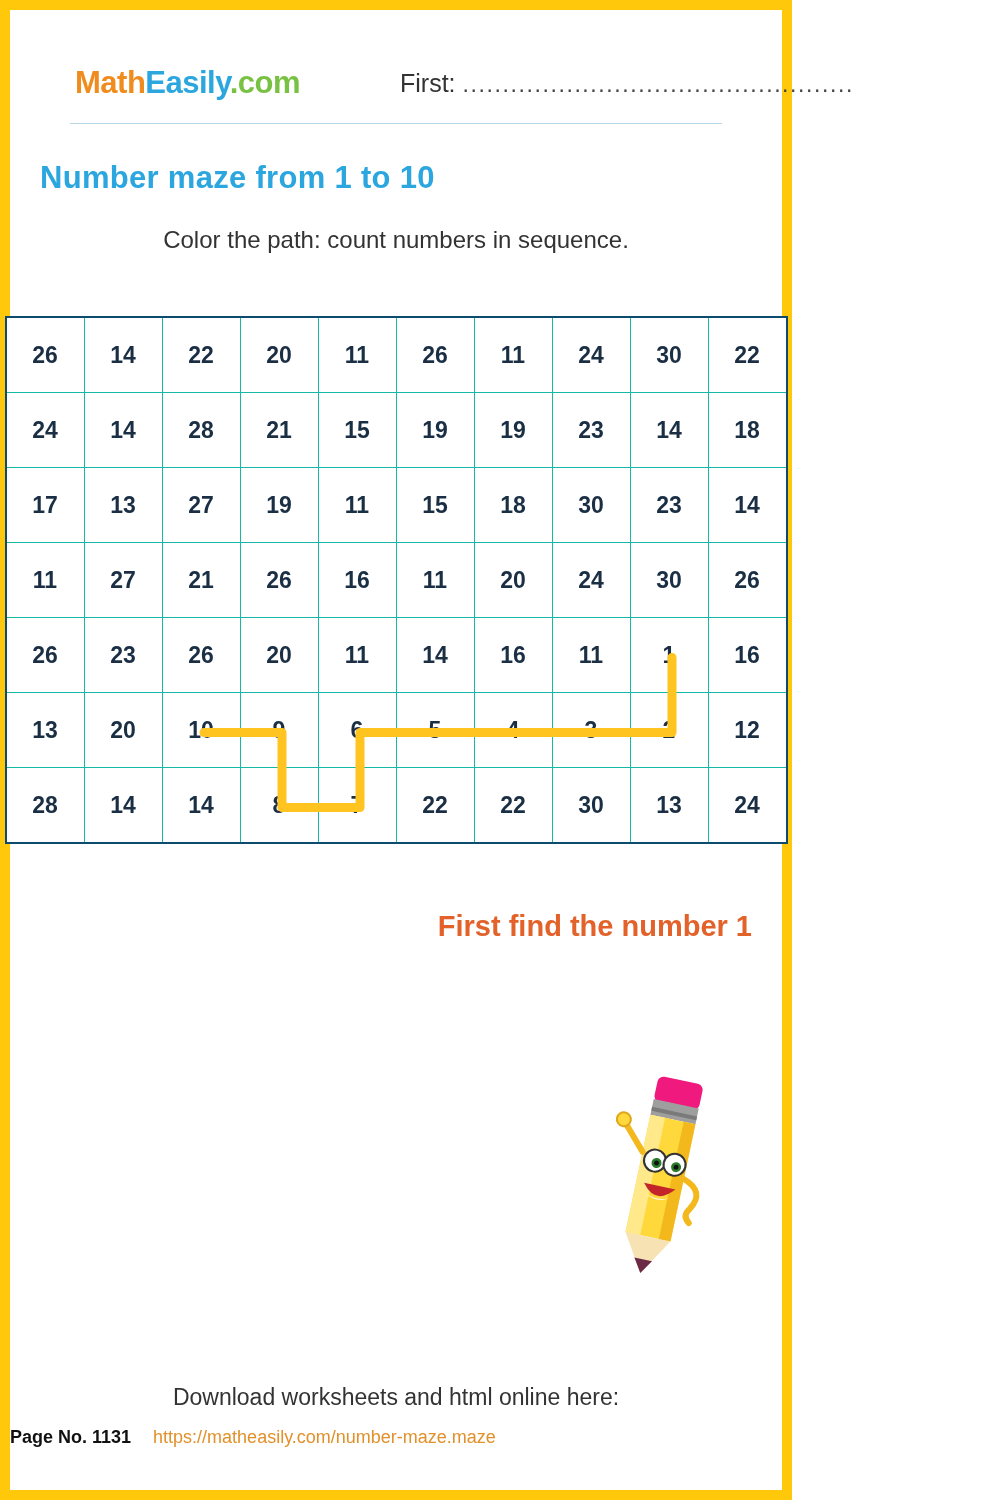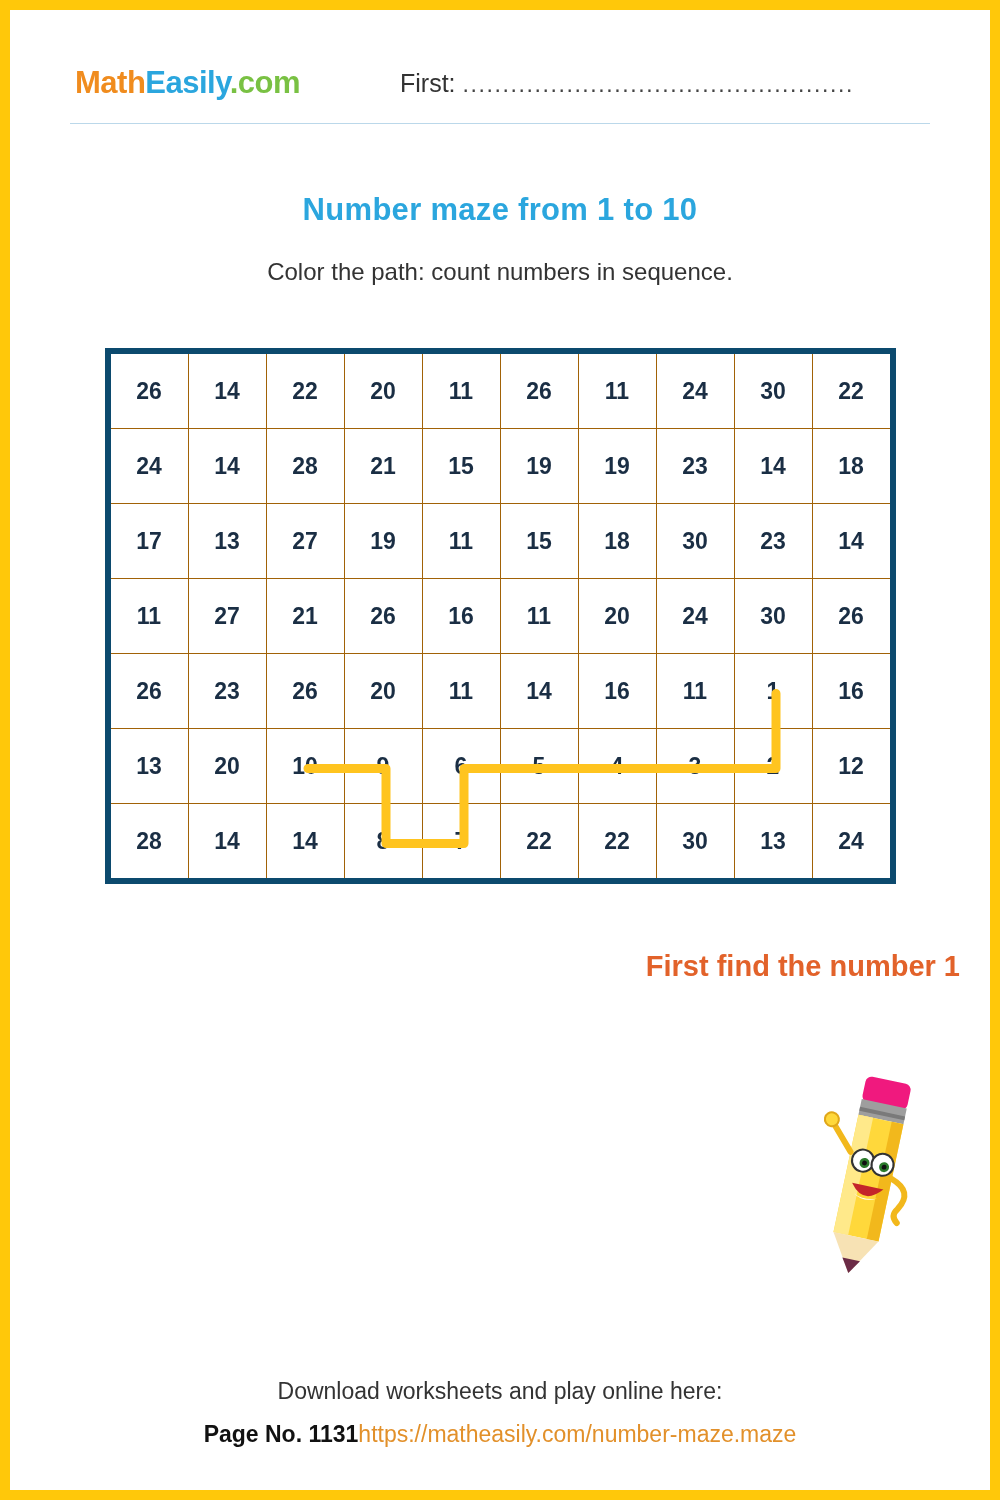--- a/index.html
+++ b/index.html
@@ -8,21 +8,21 @@
   }
   body {
     width: 1000px;
     height: 1500px;
     background: #ffffff;
     font-family: "Liberation Sans", sans-serif;
     overflow: hidden;
   }
   .page {
     position: relative;
-    width: 1000px;
+    width: 792px;
     height: 1500px;
     box-sizing: border-box;
     border: 10px solid #FFC80A;
     background: #ffffff;
   }
   .inner {
     position: absolute;
     left: 0; top: 0; right: 0; bottom: 0;
     padding: 0 30px;
   }
@@ -54,22 +54,21 @@
     font-size: 23px;
   }
   .hr {
     margin: 22px 30px 0 30px;
     border-top: 1px solid #BBD8EA;
     height: 0;
   }
 
   
   .title {
-    margin-top: 68px;
-    text-align: center;
+    margin-top: 36px;
     font-size: 31px;
     font-weight: bold;
     color: #2BA6DE;
     letter-spacing: 0.3px;
   }
   .subtitle {
     margin-top: 30px;
     text-align: center;
     font-size: 24px;
     color: #333333;
@@ -77,22 +76,22 @@
 
   
   .grid-wrap {
     margin-top: 62px;
     display: flex;
     justify-content: center;
     position: relative;
   }
   .grid {
     position: relative;
-    border: 6px solid #0c4a6e;
-    background: #a16207;
+    border: 2px solid #0c4a6e;
+    background: #14b8a6;
     display: grid;
     grid-template-columns: repeat(10, 77px);
     grid-auto-rows: 74px;
     gap: 1px;
   }
   .cell {
     background: #ffffff;
     display: flex;
     align-items: center;
     justify-content: center;
@@ -132,24 +131,25 @@
     right: 0;
     bottom: 42px;
     text-align: center;
   }
   .footer-line1 {
     font-size: 23px;
     color: #333333;
   }
   .footer-line2 {
     margin-top: 16px;
-    font-size: 23px;
-    display: flex;
-    justify-content: center;
+    font-size: 18px;
+    display: flex;
+    justify-content: flex-start;
     align-items: baseline;
+    gap: 22px;
   }
   .page-no {
     font-weight: bold;
     color: #111111;
   }
   .url {
     color: #E2902A;
   }
 </style>
 </head>
@@ -277,21 +277,21 @@
         <path d="M60 116 Q75 136 92 116 Z" fill="#C4252A"></path>
         <path d="M64 126 Q75 133 88 126 Q75 131 64 126 Z" fill="#ffffff"></path>
 
         <path d="M52 86 L30 62" stroke="#F2B81C" stroke-width="6" fill="none" stroke-linecap="round"></path>
         <circle cx="27" cy="58" r="7" fill="#FFD83B" stroke="#E0A71A" stroke-width="2"></circle>
         <path d="M98 104 Q122 112 110 132 Q104 140 112 146" stroke="#F2B81C" stroke-width="6" fill="none" stroke-linecap="round"></path>
       </g>
     </svg>
 
     <div class="footer">
-      <div class="footer-line1">Download worksheets and play online here:</div>
+      <div class="footer-line1">Download worksheets and html online here:</div>
       <div class="footer-line2">
         <span class="page-no">Page No. 1131</span>
         <span class="url">https://matheasily.com/number-maze.maze</span>
       </div>
     </div>
 
   </div>
 </div>
 
 </body></html>

